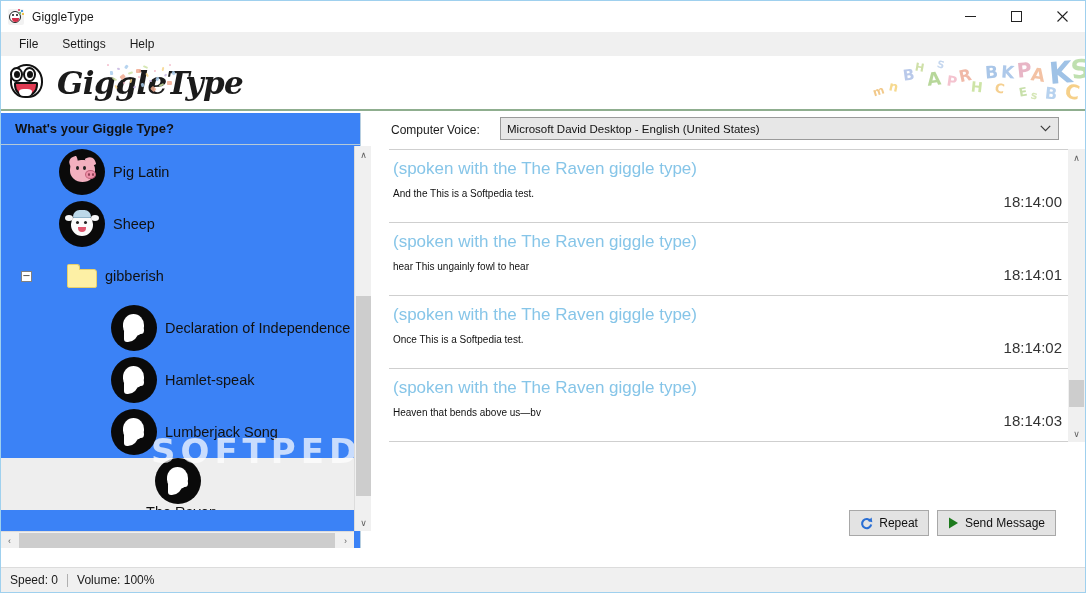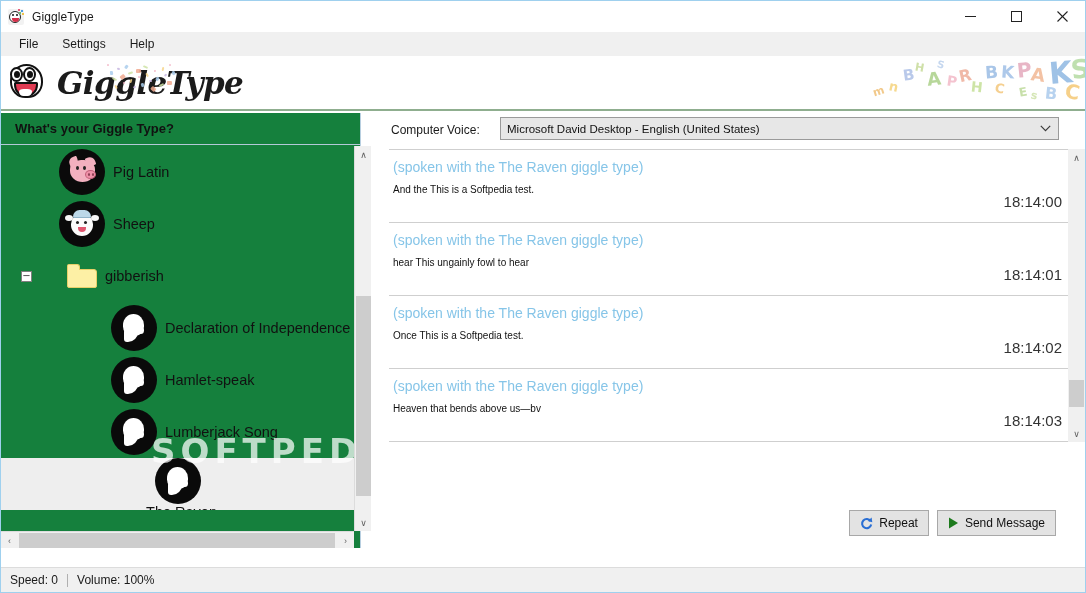--- a/index.html
+++ b/index.html
@@ -100,21 +100,21 @@
   .confetti i { position: absolute; display: block; border-radius: 1px; }
   .letters { position: absolute; right: 0; top: 0; width: 226px; height: 53px; }
   .letters span {
     position: absolute; font-weight: bold; font-family: "DejaVu Sans", sans-serif;
     line-height: 1; user-select: none;
   }
 
   
   .leftpanel {
     position: absolute; left: 0; top: 112px; width: 360px; height: 435px;
-    background: #15803d;
+    background: #3b82f6;
     border-right: 1px solid #b8cfe0;
   }
   .lp-header {
     height: 32px; display: flex; align-items: center;
     padding-left: 14px; font-size: 13px; font-weight: bold; color: #111;
     border-bottom: 1px solid #b4c9d8;
   }
   .tree {
     position: absolute; left: 0; top: 33px; width: 353px; height: 369px;
     overflow: hidden;
@@ -235,21 +235,21 @@
     position: absolute; left: 17px; top: 36px; width: 679px; height: 310px;
     border-top: 1px solid #cfcfcf;
     overflow: hidden;
   }
   .msg {
     position: relative; padding: 9px 0 10px 0;
     border-bottom: 1px solid #cfcfcf;
     height: 73px;
   }
   .msg:last-child { border-bottom: 1px solid #cfcfcf; }
-  .msg-meta { font-size: 14px; color: #86c5e8; padding-left: 4px; }
+  .msg-meta { font-size: 17px; color: #86c5e8; padding-left: 4px; }
   .msg-body {
     font-size: 10px; color: #111; padding-left: 4px; margin-top: 9px;
   }
   .msg-time {
     position: absolute; right: 6px; bottom: 12px;
     font-size: 15px; color: #333;
   }
   .rp-vscroll {
     position: absolute; right: 0; top: 36px; width: 17px; height: 293px;
     background: #f0f0f0;

